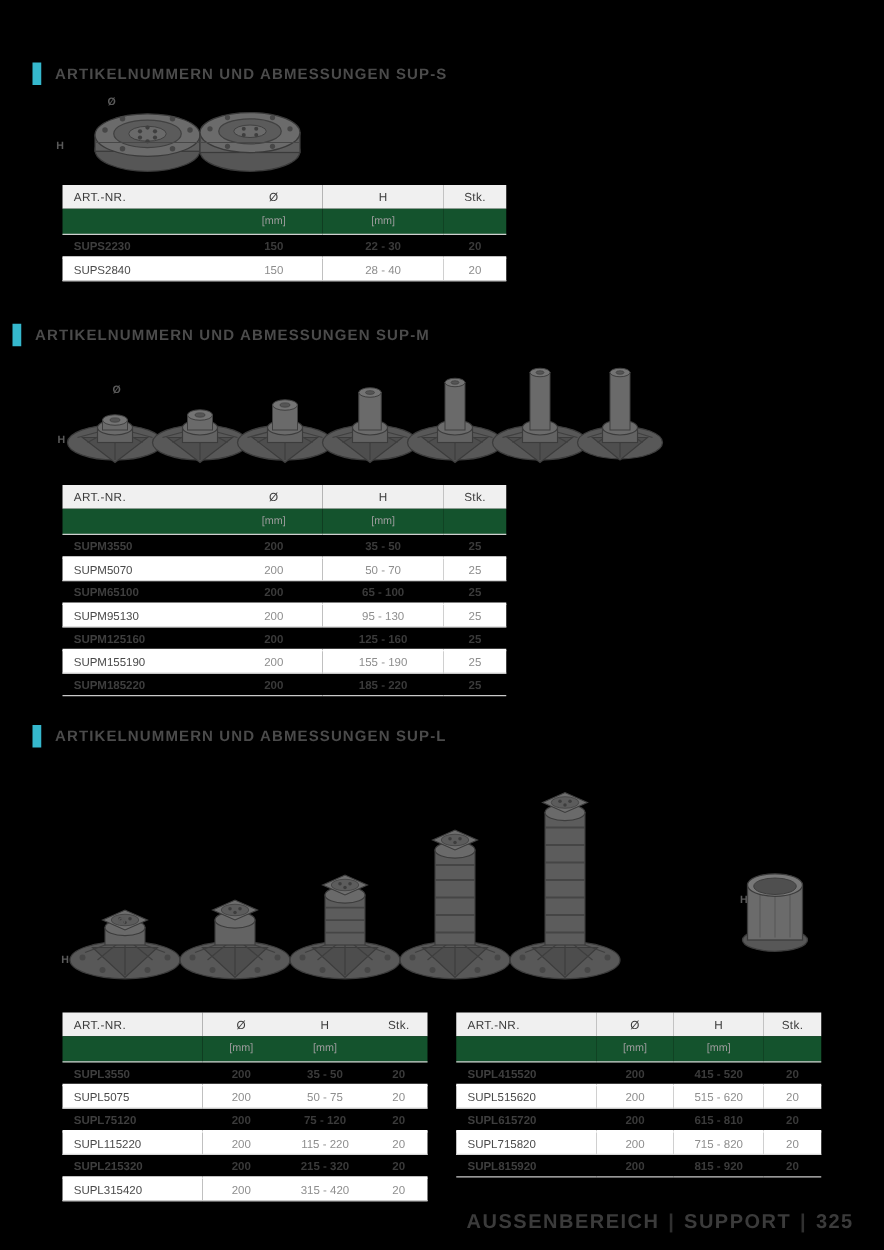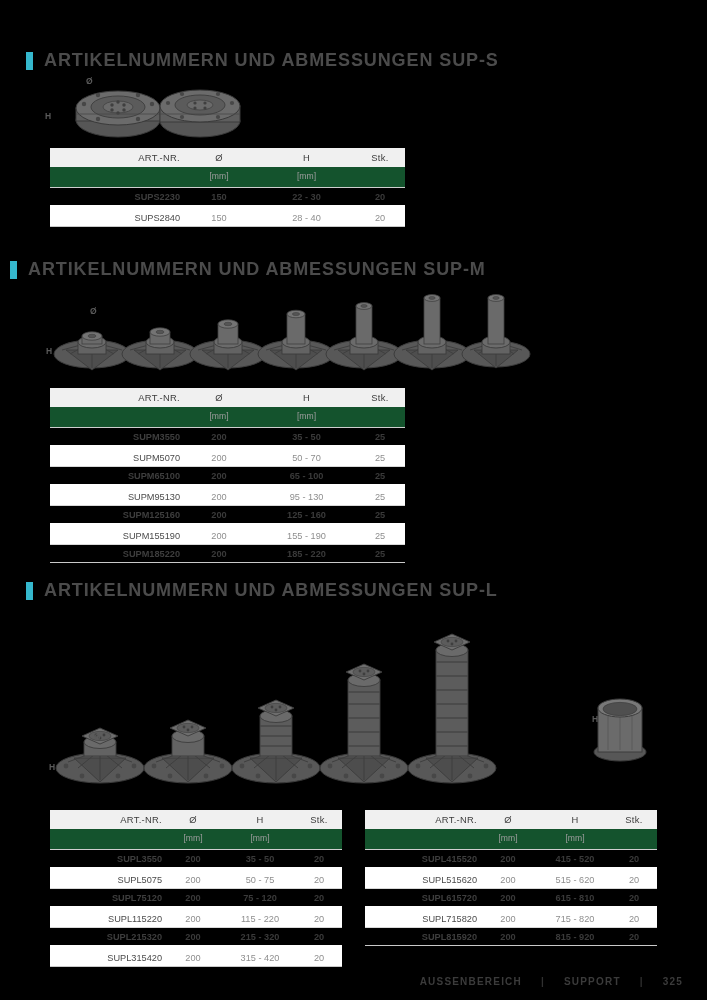--- a/index.html
+++ b/index.html
@@ -28,21 +28,21 @@
     align-items: center;
     gap: 11px;
   }
   .accent-bar {
     width: 7px;
     height: 18px;
     background: #35b8cd;
     flex: 0 0 auto;
   }
   .section-title {
-    font-size: 18px;
+    font-size: 12px;
     letter-spacing: 0.9px;
     font-weight: bold;
     color: #4b4b4b;
     white-space: nowrap;
     font-family: "Liberation Sans", sans-serif;
   }
 
   
   .tbl {
     position: absolute;
@@ -52,21 +52,21 @@
   }
   .tbl td, .tbl th {
     padding: 0;
     margin: 0;
     font-weight: normal;
     text-align: center;
     height: 17px;
     vertical-align: middle;
     white-space: nowrap;
   }
-  .tbl .c-art { text-align: right; padding-left: 9px; }
+  .tbl .c-art { text-align: left; padding-left: 9px; }
   .hdr-row th {
     background: #f0f0f0;
     color: #3c3c3c;
     font-size: 9.4px;
     letter-spacing: 0.3px;
     height: 19px;
   }
   .unit-row td {
     background: #14532d;
     color: #9d9d9d;
@@ -80,21 +80,21 @@
   .row-light td {
     background: #ffffff;
     color: #8e8e8e;
     border-bottom: 1px solid #d8d8d8;
   }
   .row-light td.c-art { color: #4a4a4a; }
   .row-dark td {
     background: #000000;
     color: #3a3a3a;
     font-weight: bold;
-    border-bottom: 4px solid #ffffff;
+    border-bottom: 2px solid #ffffff;
   }
   .row-dark td.c-art { color: #3e3e3e; }
   .tbl tr:last-child td { border-bottom: 1px solid #c9c9c9; }
 
   
   .illus {
     position: absolute;
   }
   .dim-label {
     position: absolute;
@@ -104,22 +104,22 @@
     font-family: "Liberation Sans", sans-serif;
   }
 
   
   .footer {
     position: absolute;
     right: 24px;
     bottom: 13px;
     display: flex;
     align-items: center;
-    gap: 19px;
-    font-size: 10px;
+    gap: 7px;
+    font-size: 16px;
     letter-spacing: 1.2px;
     font-weight: bold;
     color: #3b3b3b;
   }
   .footer .divider { color: #303030; }
 </style>
 </head>
 <body>
 
 <div class="page">

